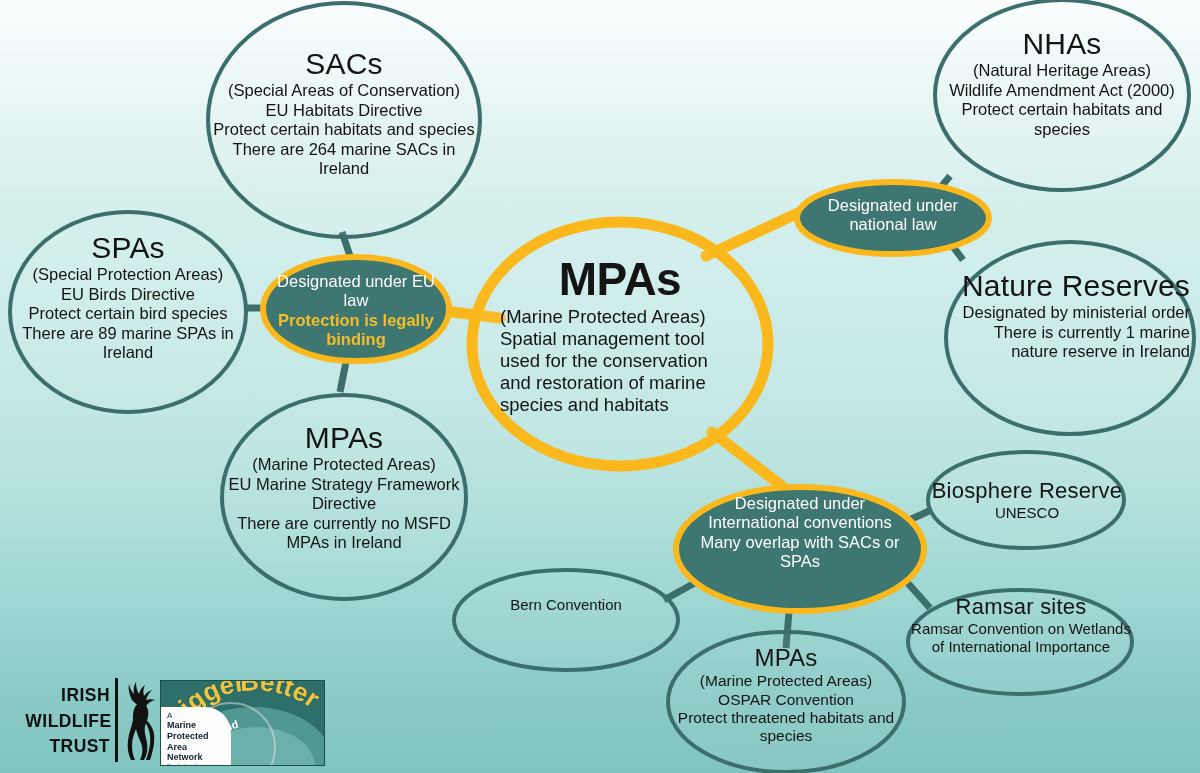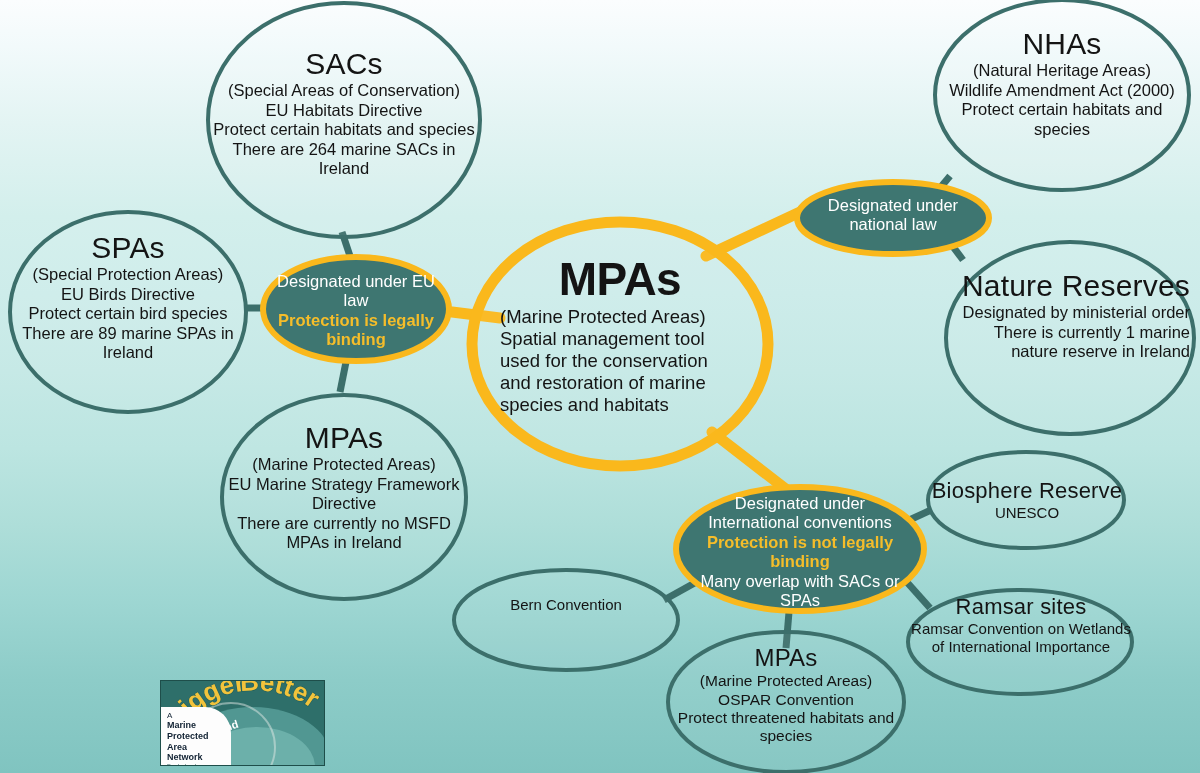--- a/index.html
+++ b/index.html
@@ -236,24 +236,44 @@
     <span class="bod">Designated under EU law</span>
     <span class="bod gold">Protection is legally binding</span>
   </div>
 
   <div class="label dark" style="left:808px; top:196px; width:170px;">
     <span class="bod">Designated under national law</span>
   </div>
 
   <div class="label dark" style="left:692px; top:494px; width:216px;">
     <span class="bod">Designated under International conventions</span>
-    <span class="bod gold">Protection is not legally binding</span>
     <span class="bod">Many overlap with SACs or SPAs</span>
   </div>
 
+  <div id="logo-iwt">
+    <div id="iwt-text">
+      <div>IRISH</div>
+      <div>WILDLIFE</div>
+      <div>TRUST</div>
+    </div>
+    <div id="iwt-rule"></div>
+    <svg id="iwt-deer" width="48" height="82" viewBox="0 0 48 82">
+      <g fill="#111">
+        <path d="M16 20 C13 14 12 9 13 4 C14 9 16 12 18 14 C17 9 18 5 20 2 C20 7 21 11 23 14
+                 C24 10 26 7 29 5 C27 9 27 13 28 16 C30 13 33 11 36 10 C33 13 31 16 30 20
+                 C33 19 36 19 39 20 C35 21 32 23 30 26 L26 24 L20 24 Z"></path>
+        <path d="M22 23 C27 22 31 25 32 30 C33 36 31 41 29 46 C28 52 30 57 31 63
+                 C32 69 31 75 28 80 L24 80 C27 74 27 68 25 63 C23 58 21 54 20 49
+                 C18 54 16 59 16 65 C16 71 17 76 19 80 L15 80 C12 74 11 67 12 60
+                 C13 52 16 46 17 40 C17 34 17 28 22 23 Z"></path>
+        <path d="M30 40 C34 43 37 48 38 54 C39 62 37 71 34 80 L30 80 C33 72 35 63 34 55
+                 C33 49 31 45 29 42 Z"></path>
+      </g>
+    </svg>
+  </div>
 
   <div id="logo-bnb">
     <svg id="bnb-words" viewBox="0 0 163 84">
       <defs>
         <path id="arcTop" d="M 8,80 A 86,74 0 0 1 158,34"></path>
         <path id="arcLow" d="M 22,92 A 92,80 0 0 1 162,58"></path>
       </defs>
 
       <ellipse cx="92" cy="78" rx="78" ry="52" fill="#6fb8b3" opacity="0.55"></ellipse>
       <ellipse cx="96" cy="86" rx="58" ry="40" fill="#8fcfc8" opacity="0.45"></ellipse>

